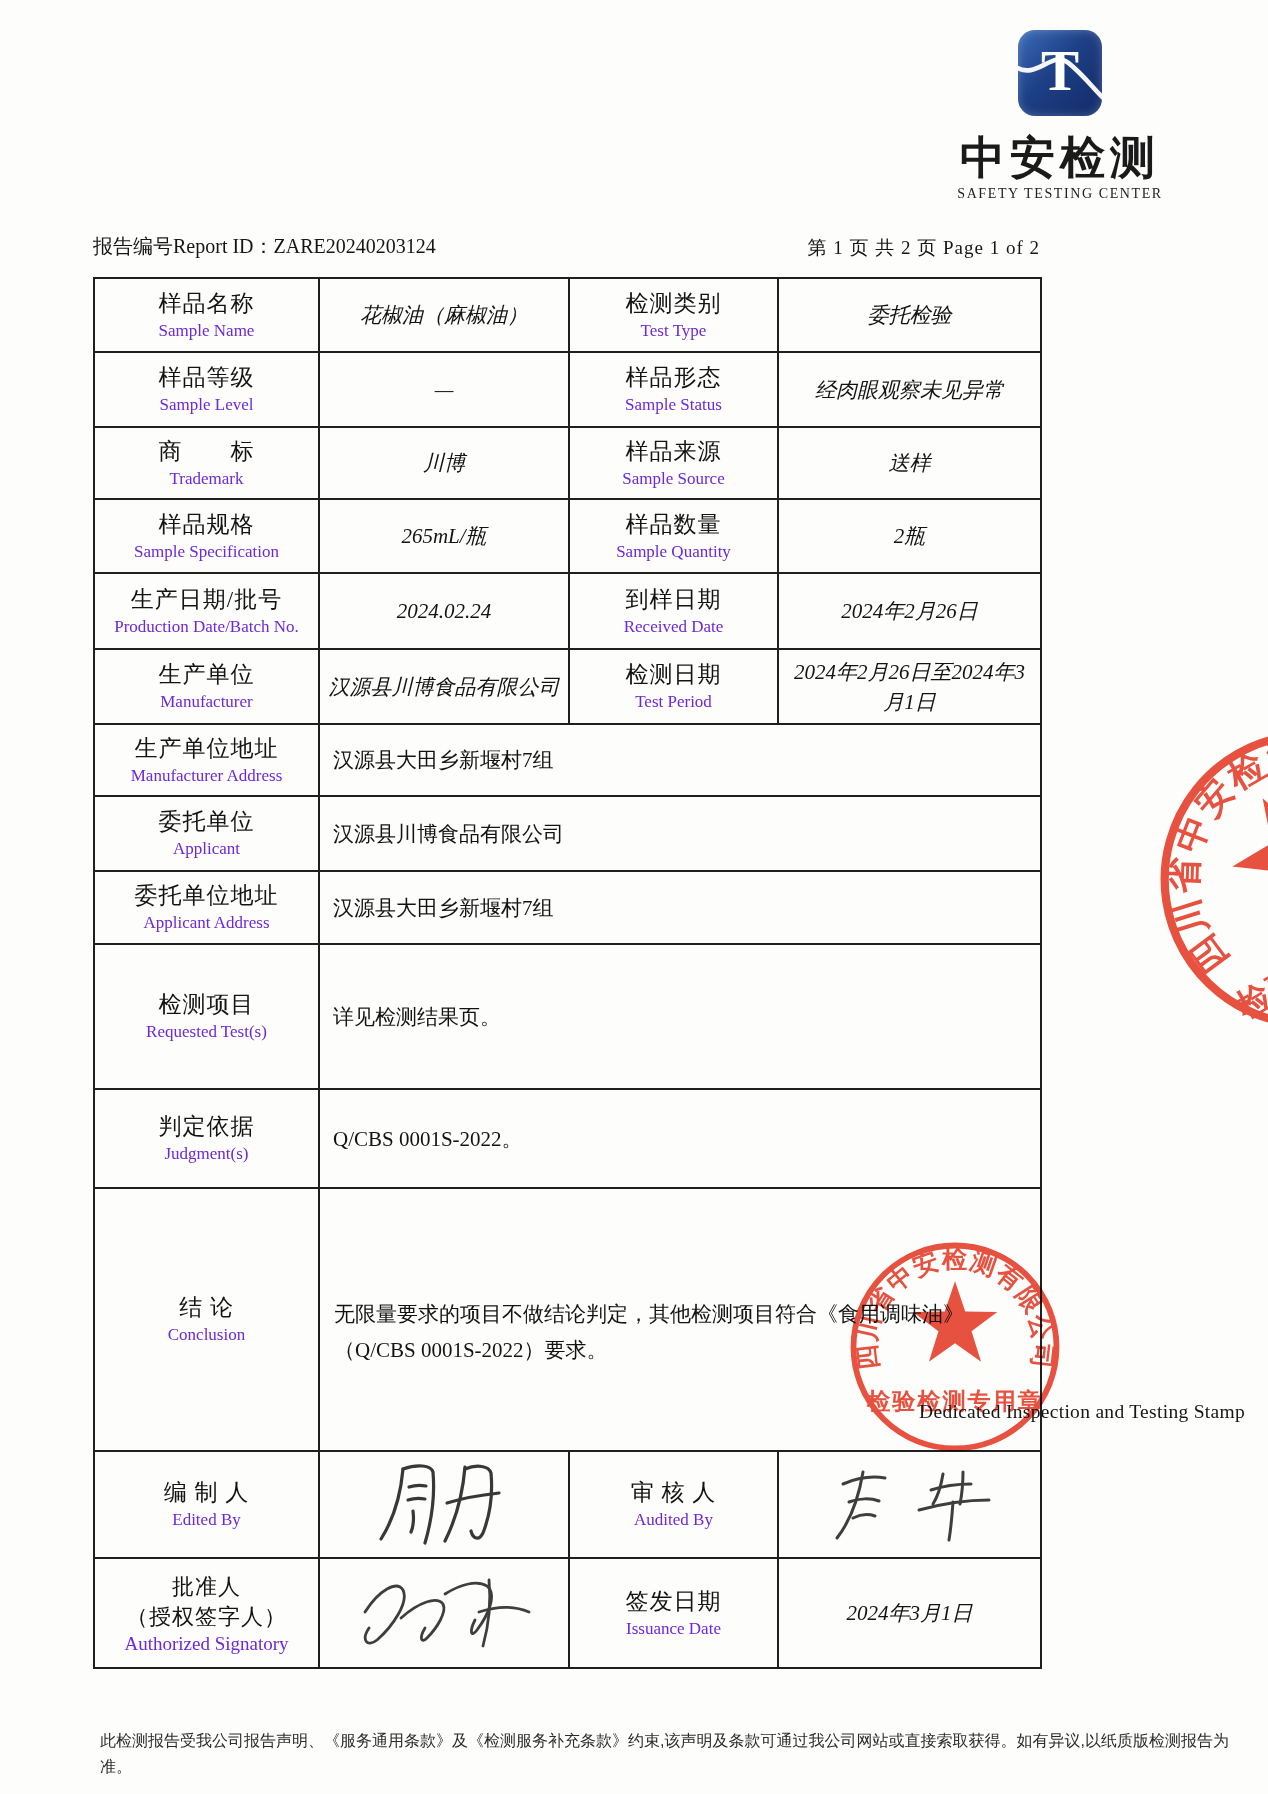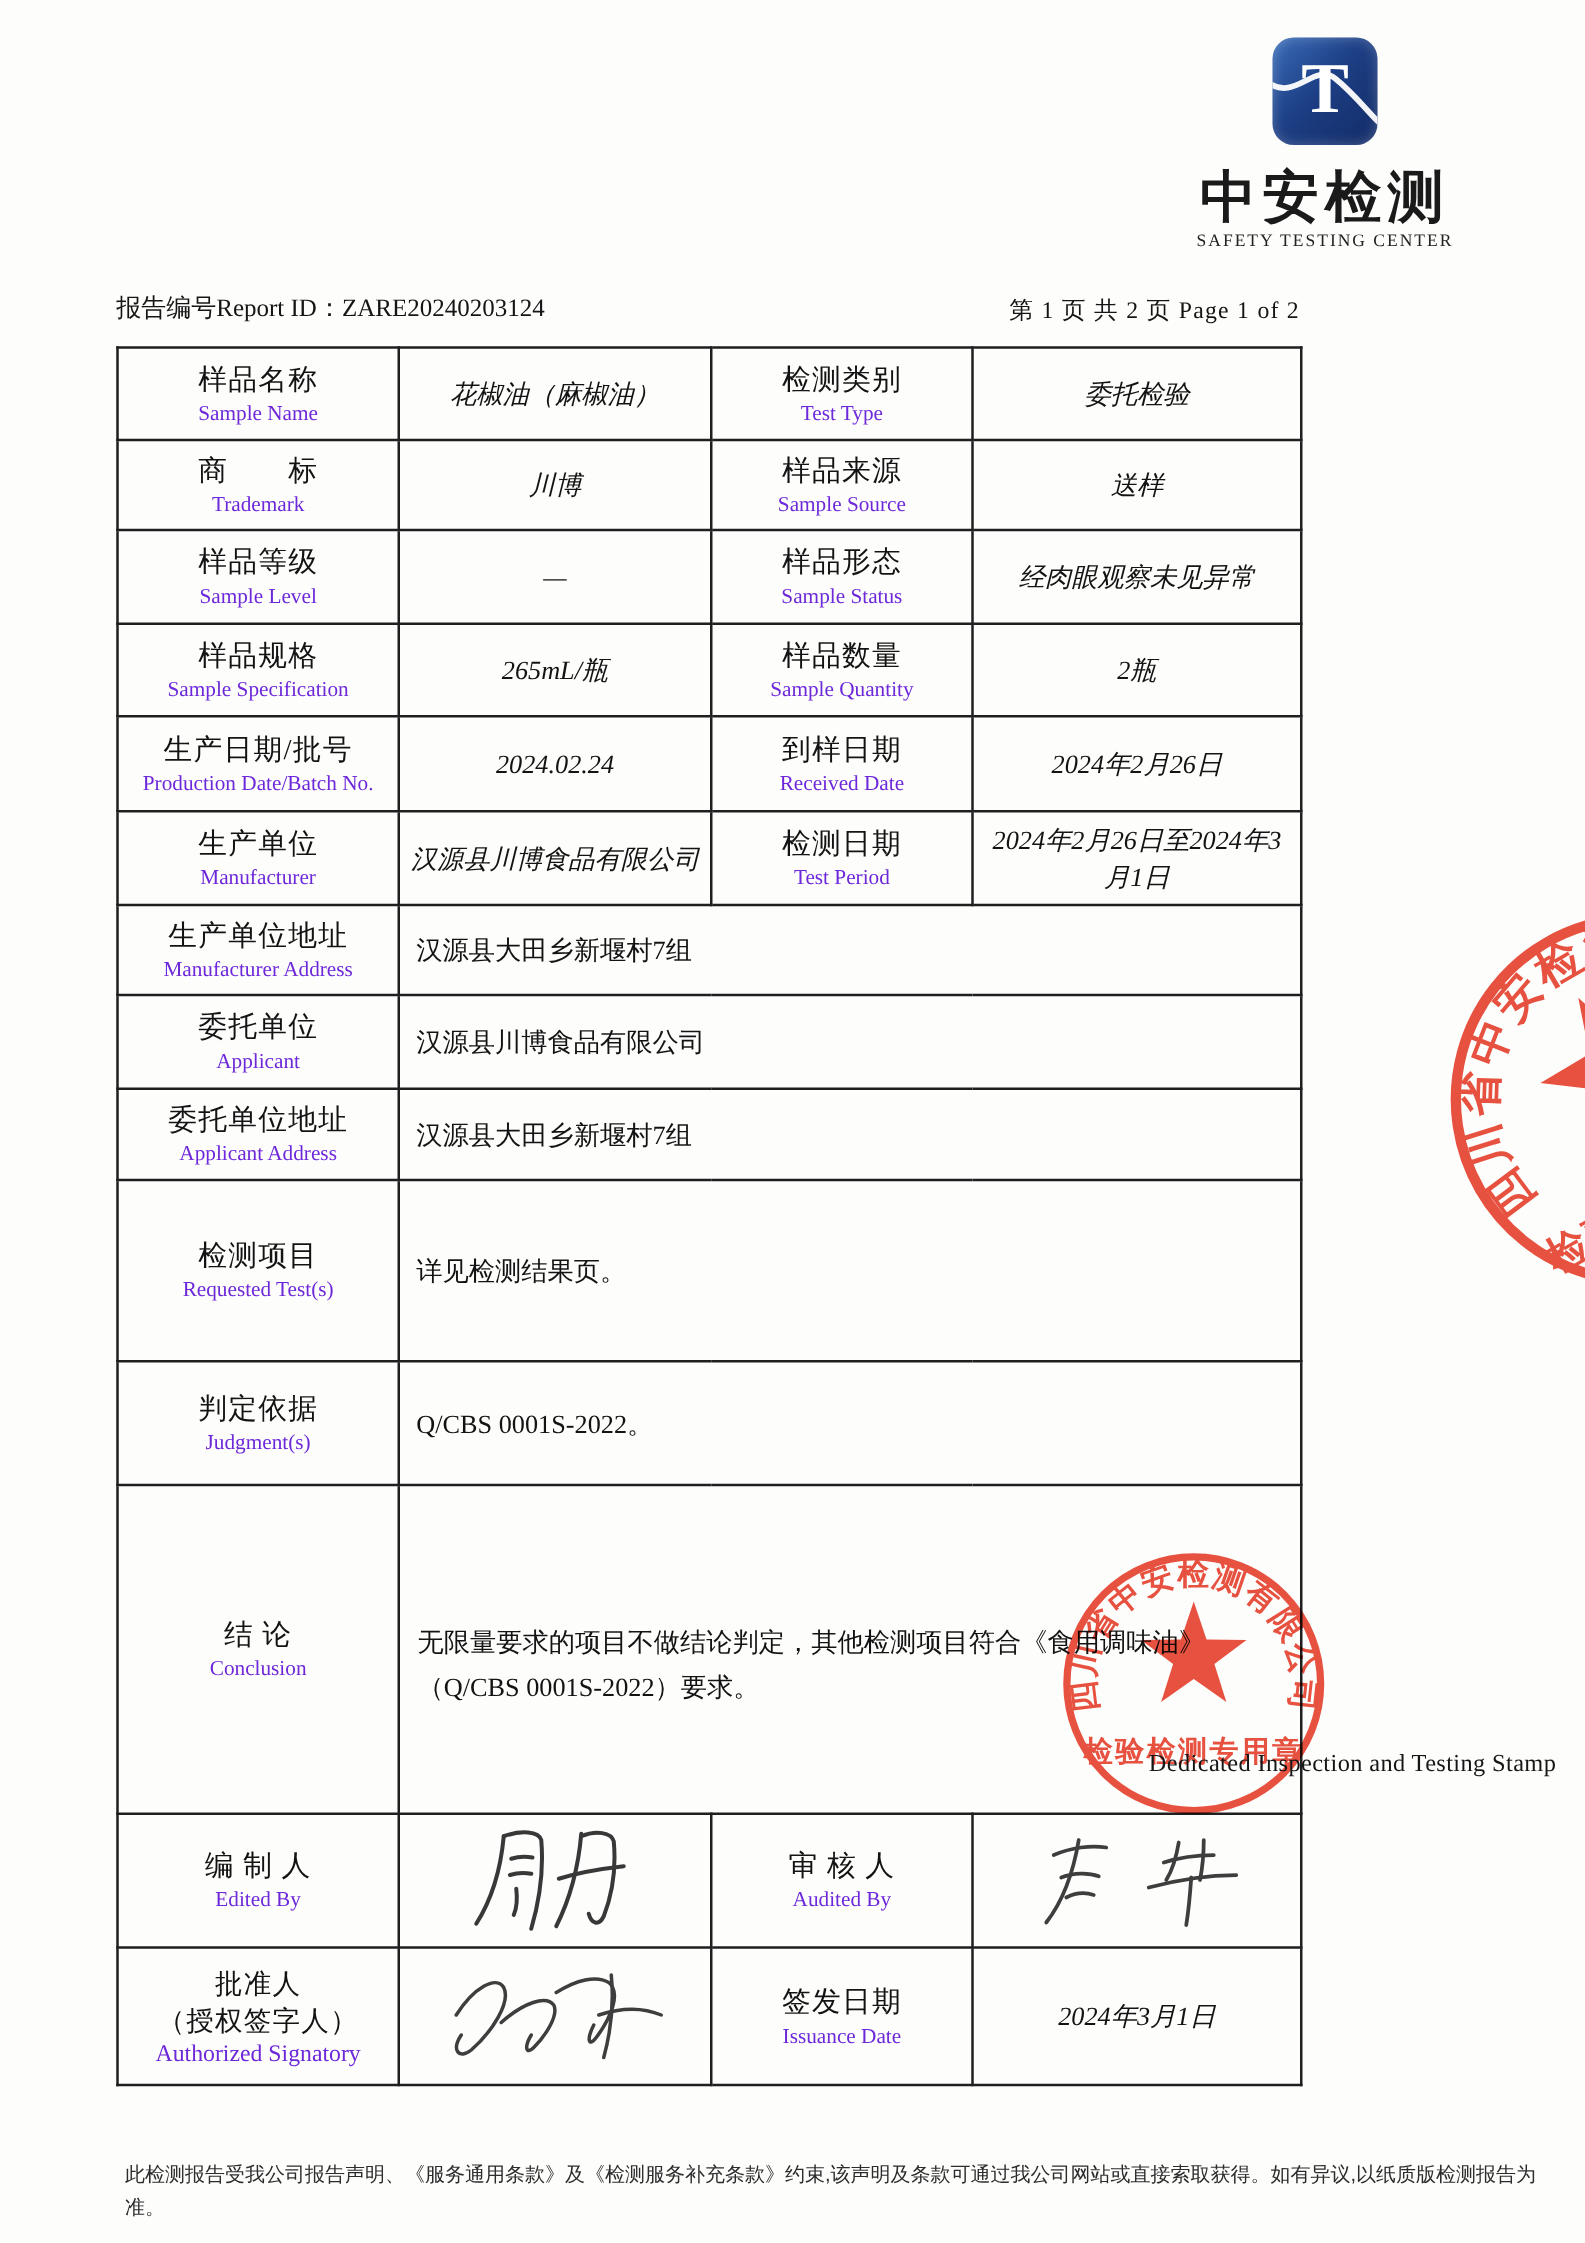--- a/index.html
+++ b/index.html
@@ -87,44 +87,44 @@
           <span class="en">Sample Name</span>
         </td>
     <td class="val">花椒油（麻椒油）</td>
     <td class="lbl">
           <span class="cn">检测类别</span>
           <span class="en">Test Type</span>
         </td>
     <td class="val">委托检验</td>
   </tr>
 
+  <tr style="height:75px">
+    <td class="lbl">
+          <span class="cn">样品等级</span>
+          <span class="en">Sample Level</span>
+        </td>
+    <td class="val">—</td>
+    <td class="lbl">
+          <span class="cn">样品形态</span>
+          <span class="en">Sample Status</span>
+        </td>
+    <td class="val">经肉眼观察未见异常</td>
+  </tr>
+
   <tr style="height:72px">
     <td class="lbl">
           <span class="cn">商　　标</span>
           <span class="en">Trademark</span>
         </td>
     <td class="val">川博</td>
     <td class="lbl">
           <span class="cn">样品来源</span>
           <span class="en">Sample Source</span>
         </td>
     <td class="val">送样</td>
-  </tr>
-
-  <tr style="height:75px">
-    <td class="lbl">
-          <span class="cn">样品等级</span>
-          <span class="en">Sample Level</span>
-        </td>
-    <td class="val">—</td>
-    <td class="lbl">
-          <span class="cn">样品形态</span>
-          <span class="en">Sample Status</span>
-        </td>
-    <td class="val">经肉眼观察未见异常</td>
   </tr>
 
   <tr style="height:74px">
     <td class="lbl">
           <span class="cn">样品规格</span>
           <span class="en">Sample Specification</span>
         </td>
     <td class="val">265mL/瓶</td>
     <td class="lbl">
           <span class="cn">样品数量</span>

